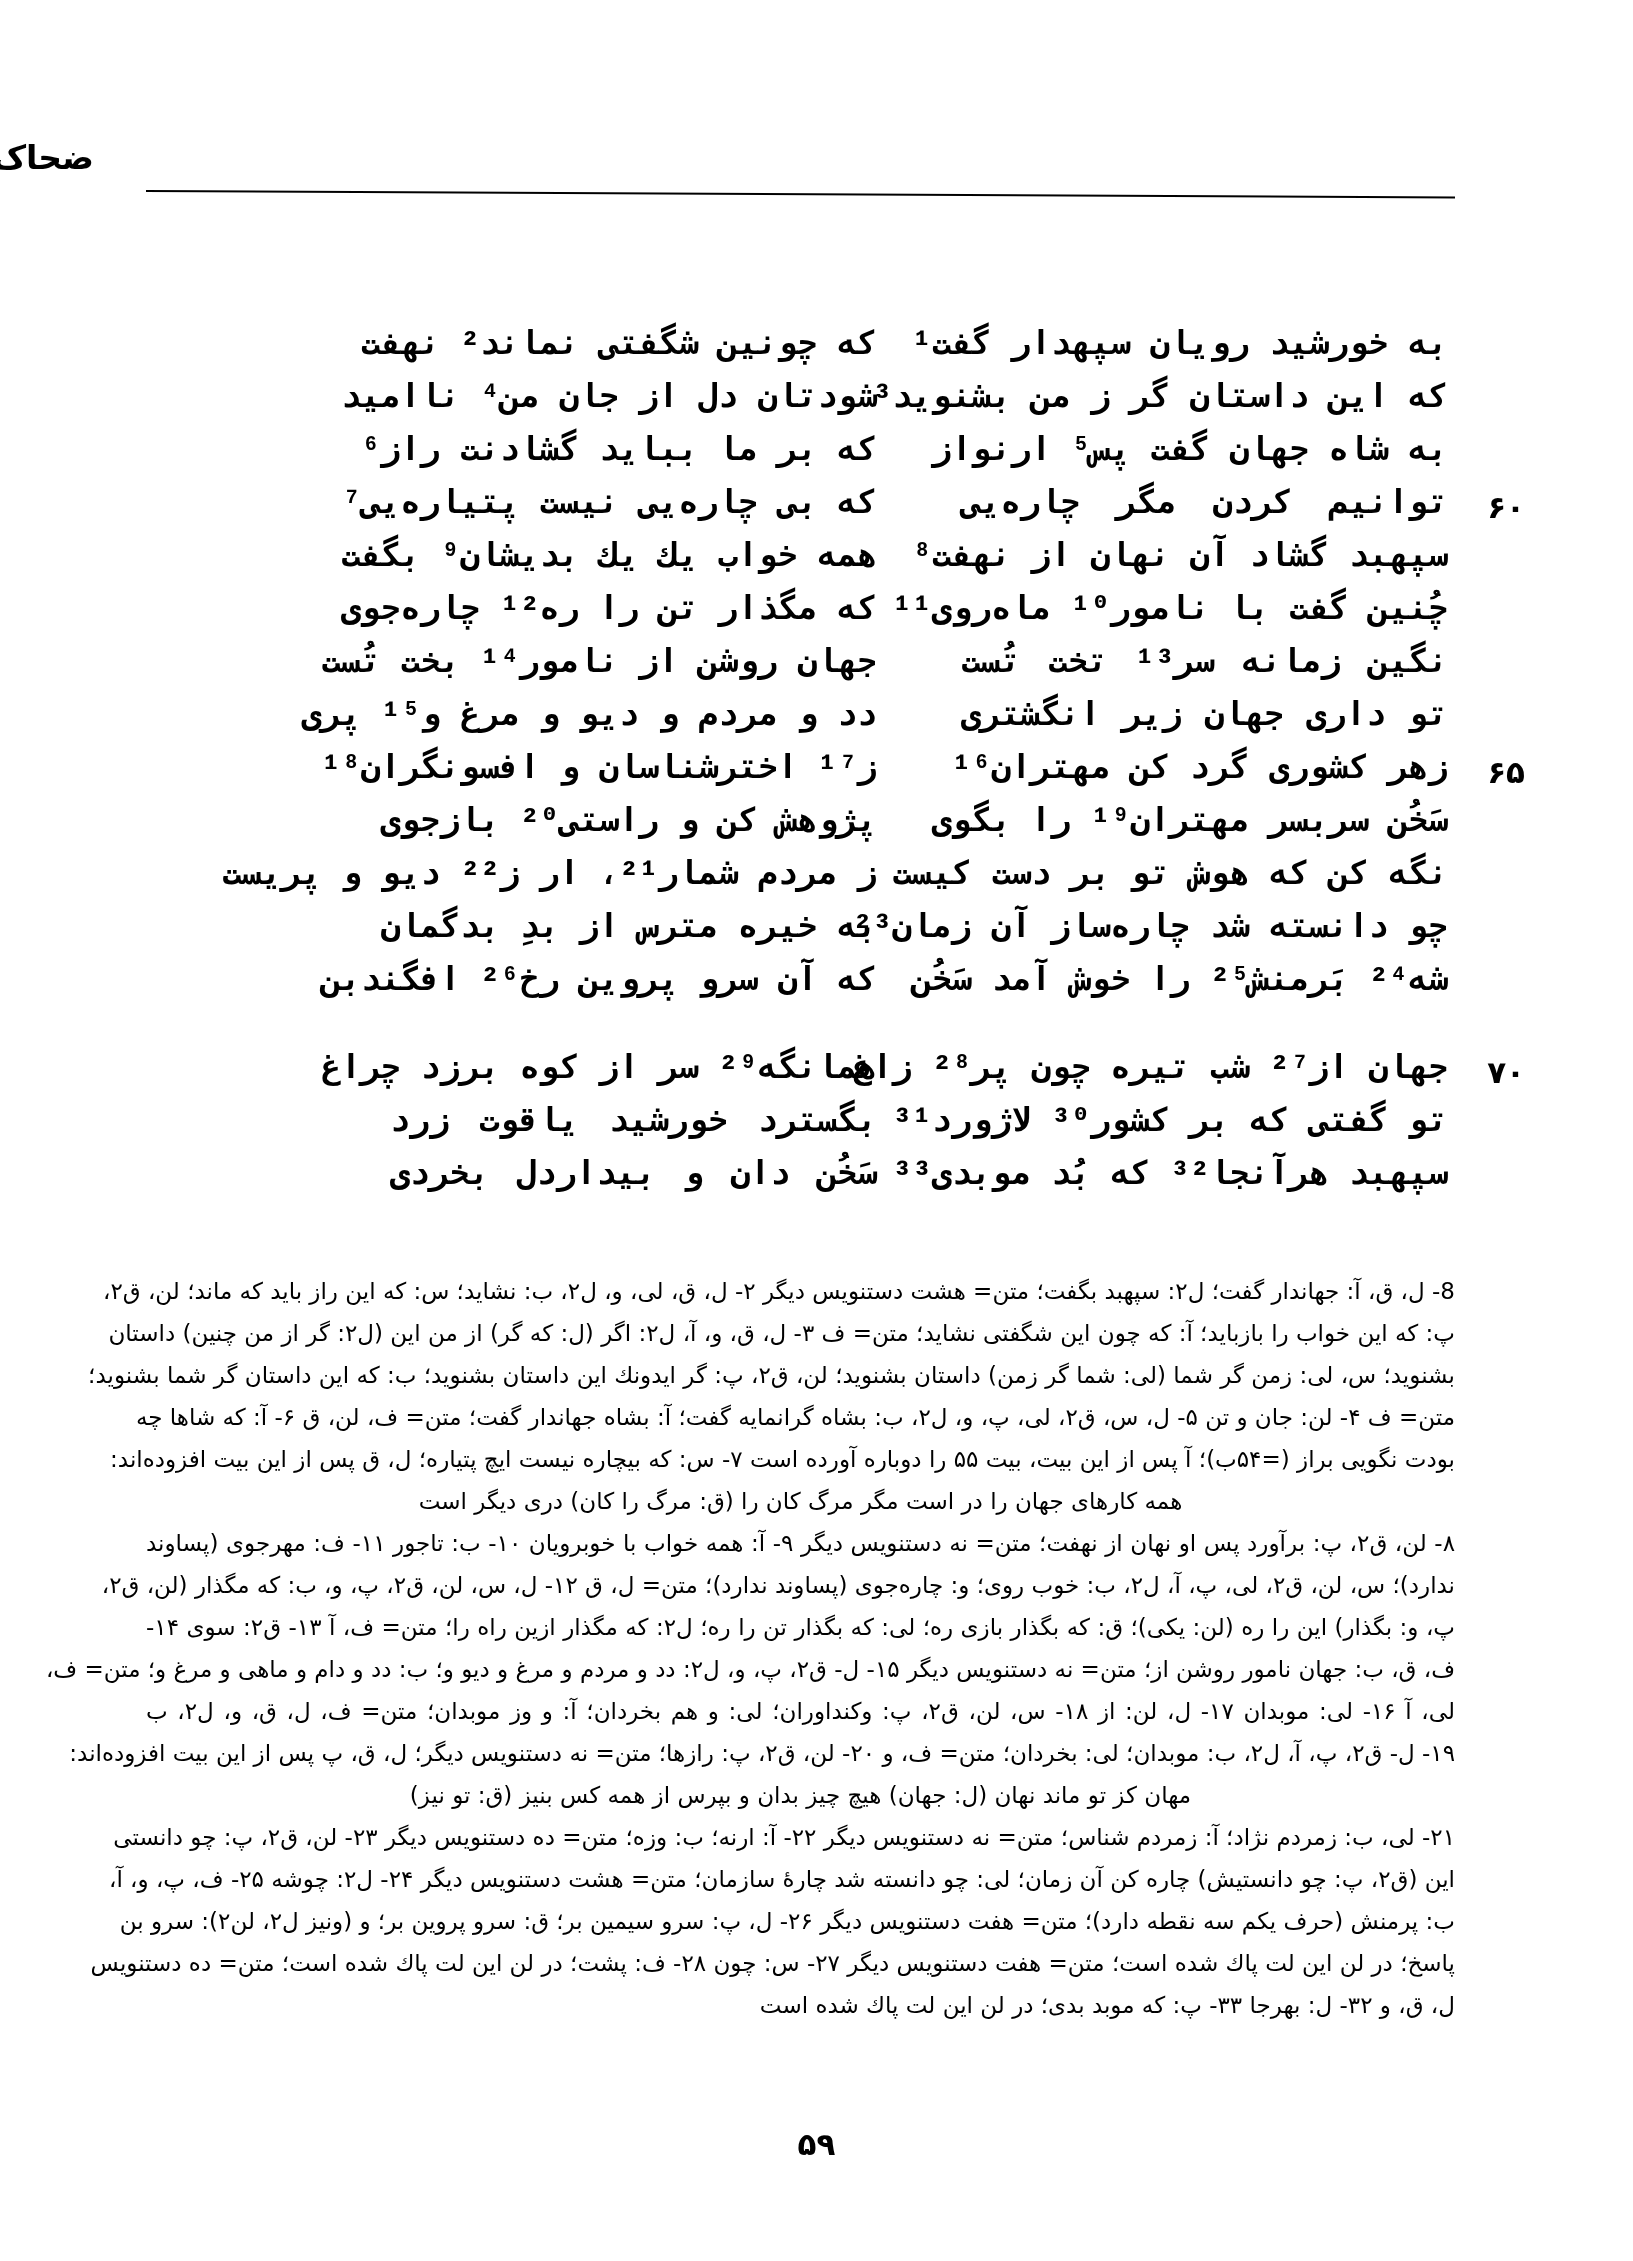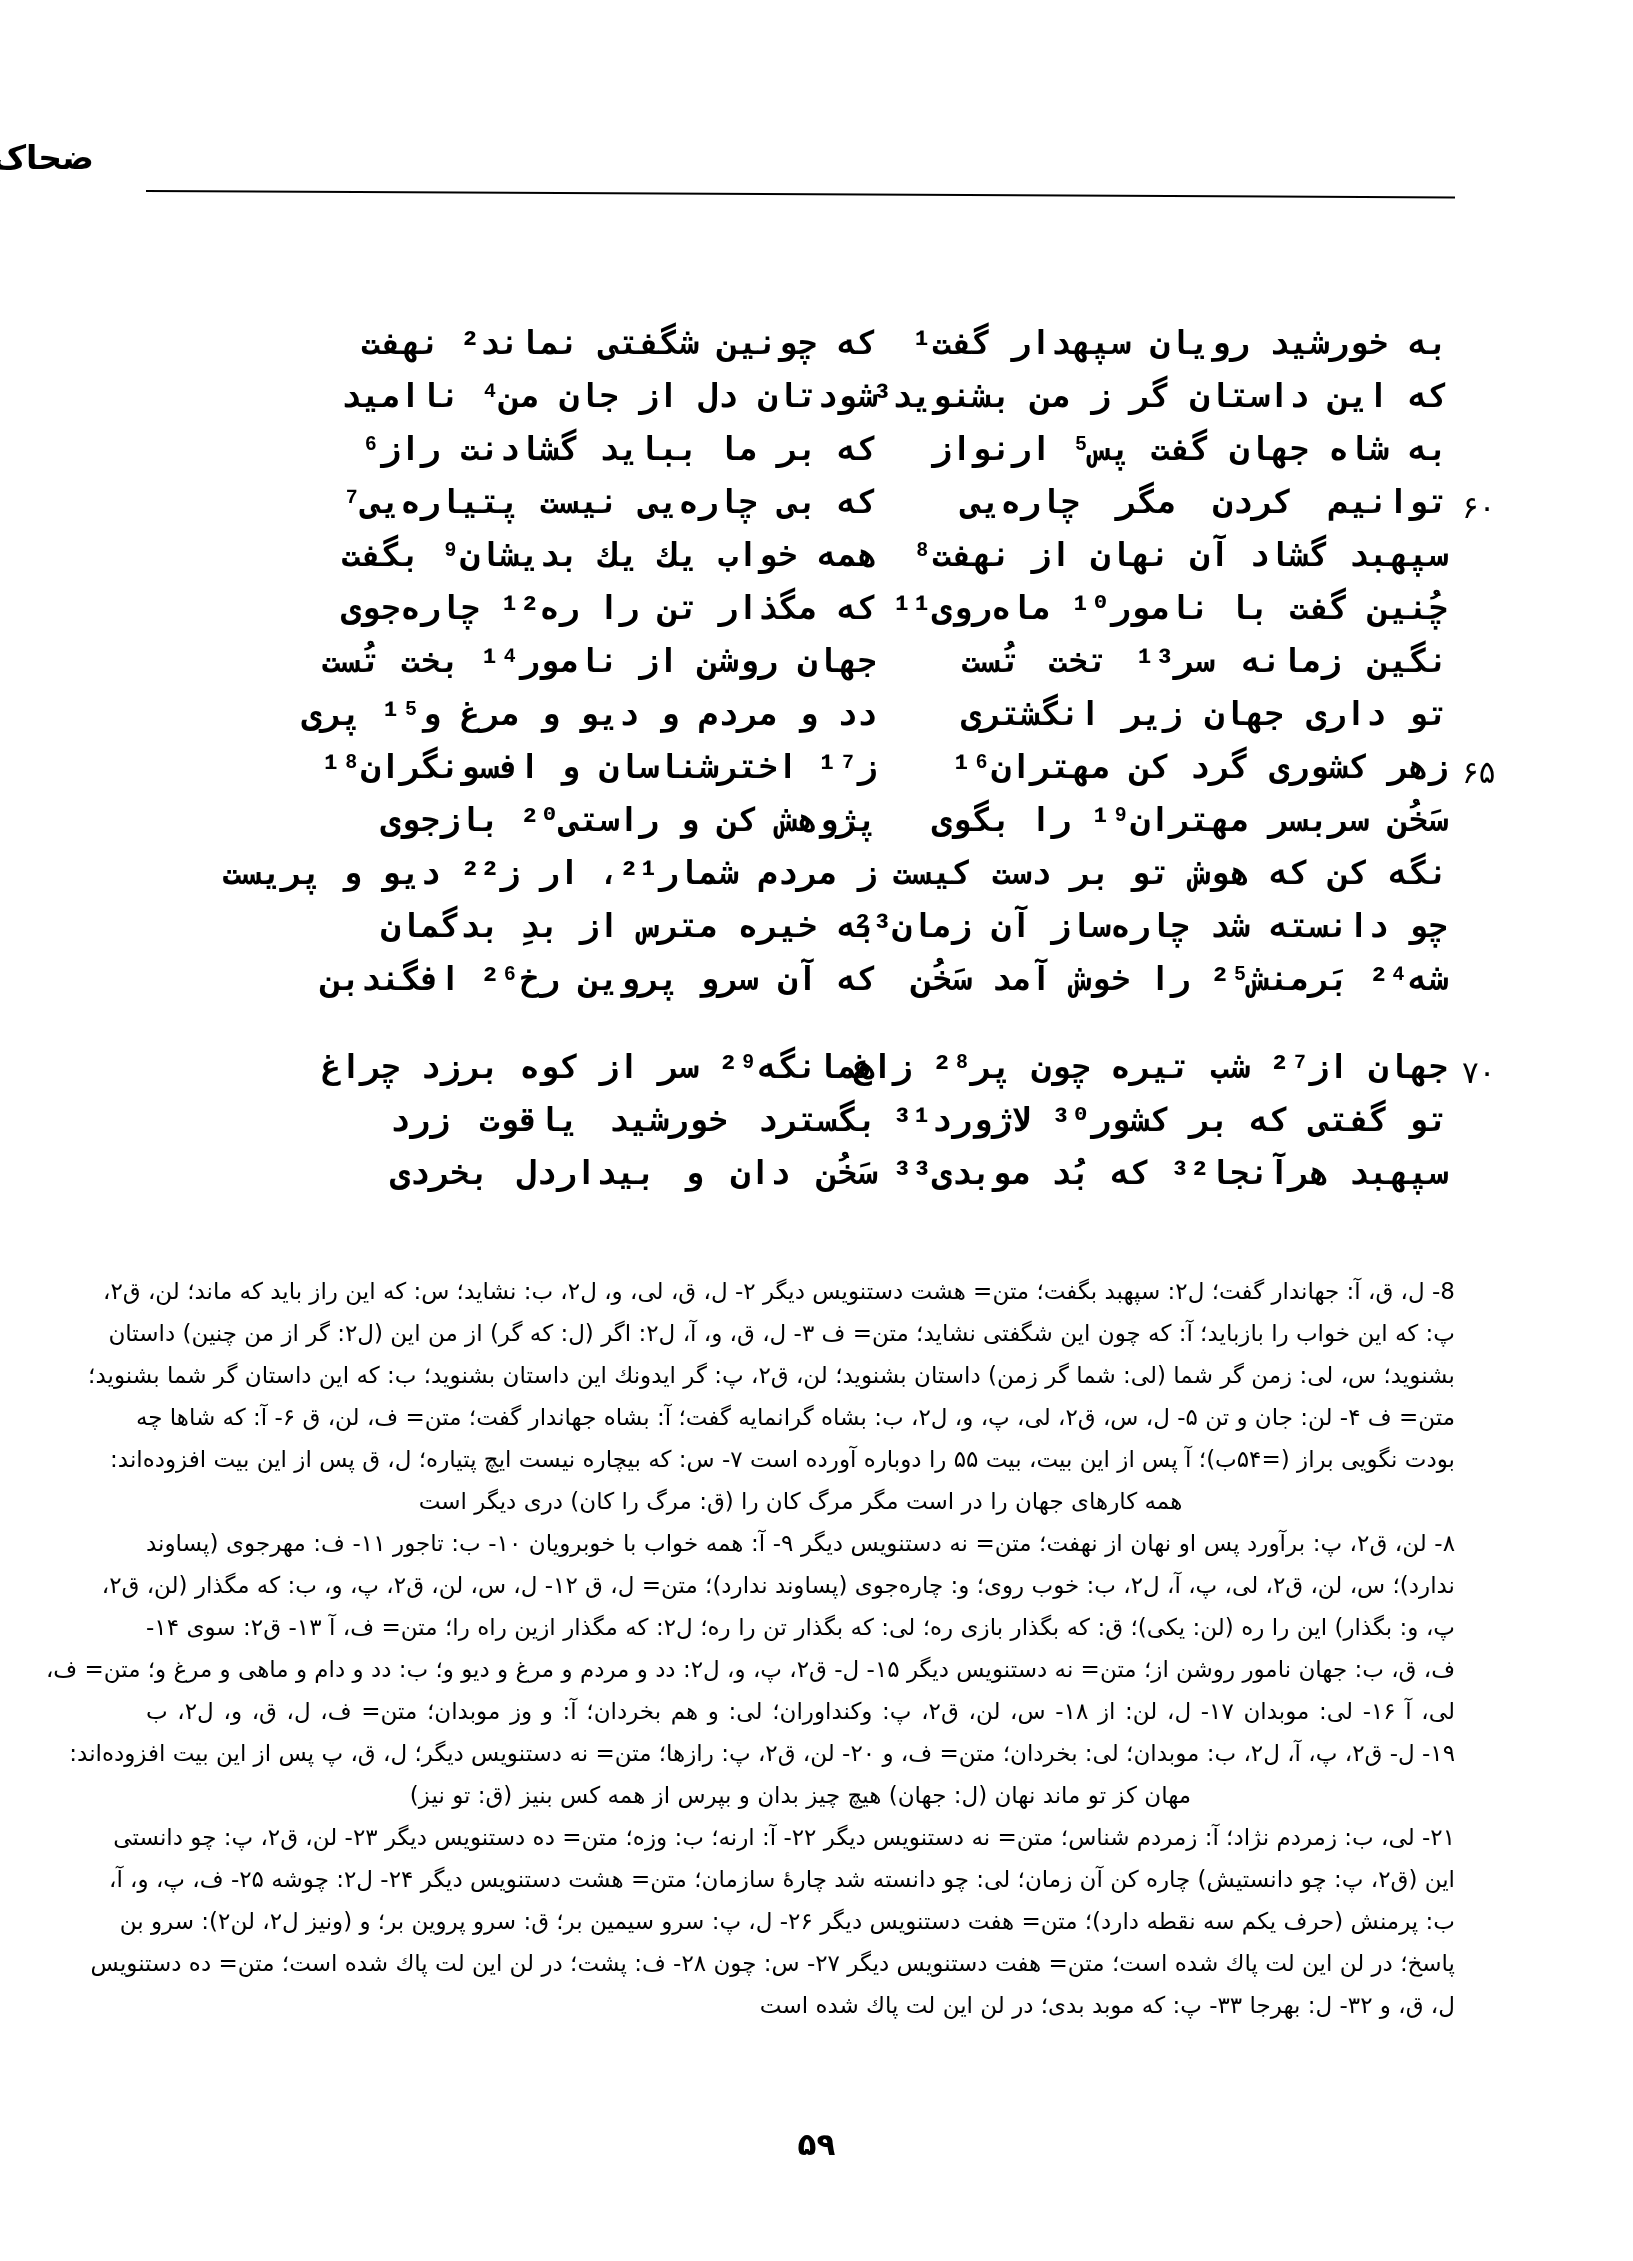--- a/index.html
+++ b/index.html
@@ -56,23 +56,23 @@
     position: relative;
     height: 53px;
     display: flex;
     flex-direction: row; 
     align-items: flex-end;
   }
   .line-number {
     position: absolute;
     right: -77px;
     width: 63px;
-    text-align: left;
+    text-align: right;
     font-size: 31px;
-    font-weight: normal;
+    font-weight: bold;
     bottom: 5.6px;
   }
   .misra {
     font-size: 33px;
     font-weight: bold;
     line-height: 53px;
     text-align: justify;
     text-align-last: justify;
     white-space: nowrap;
     overflow: visible;

